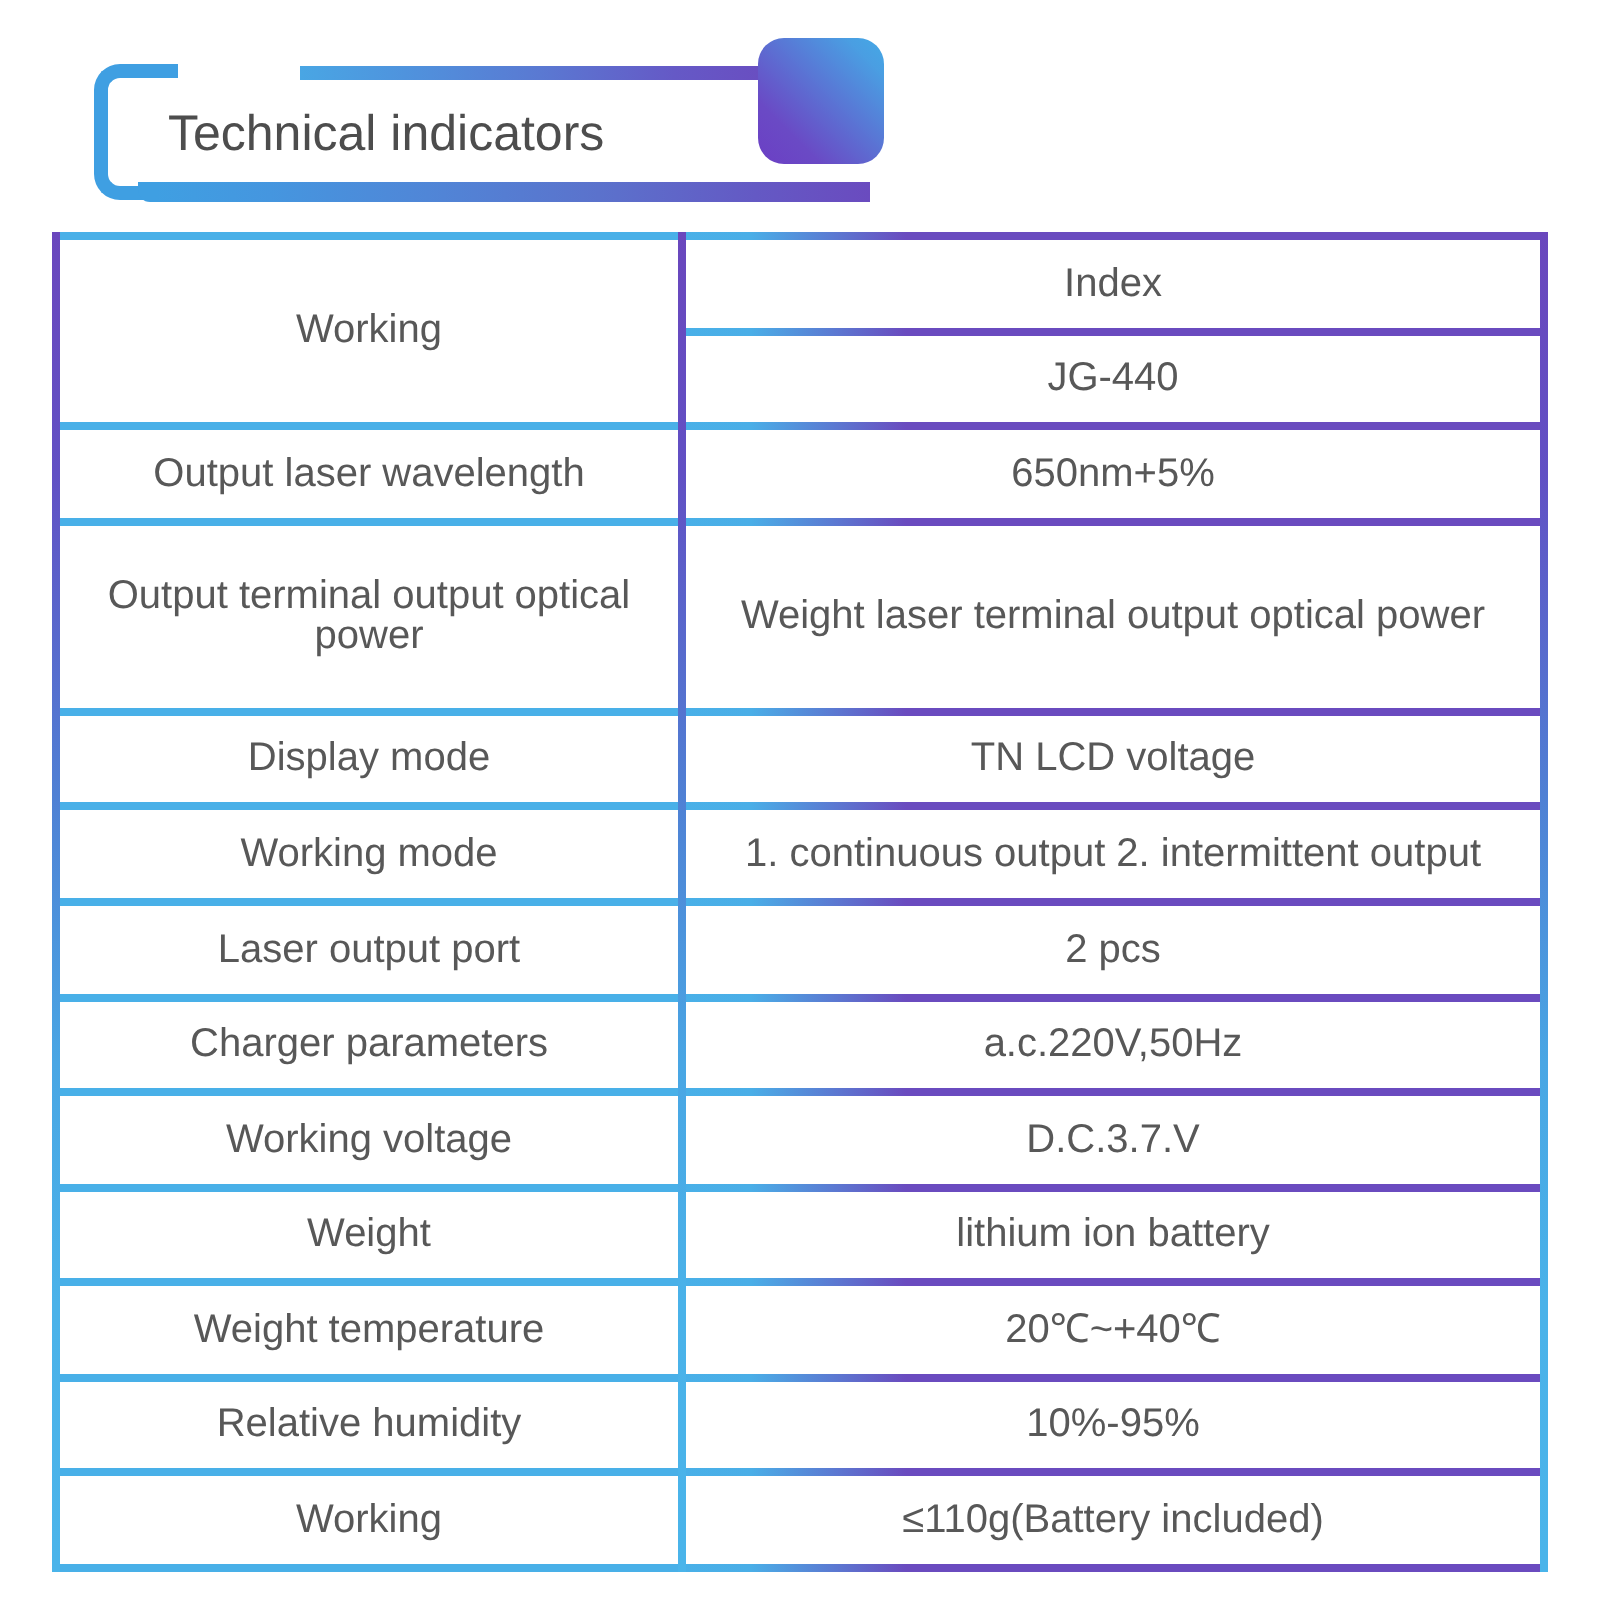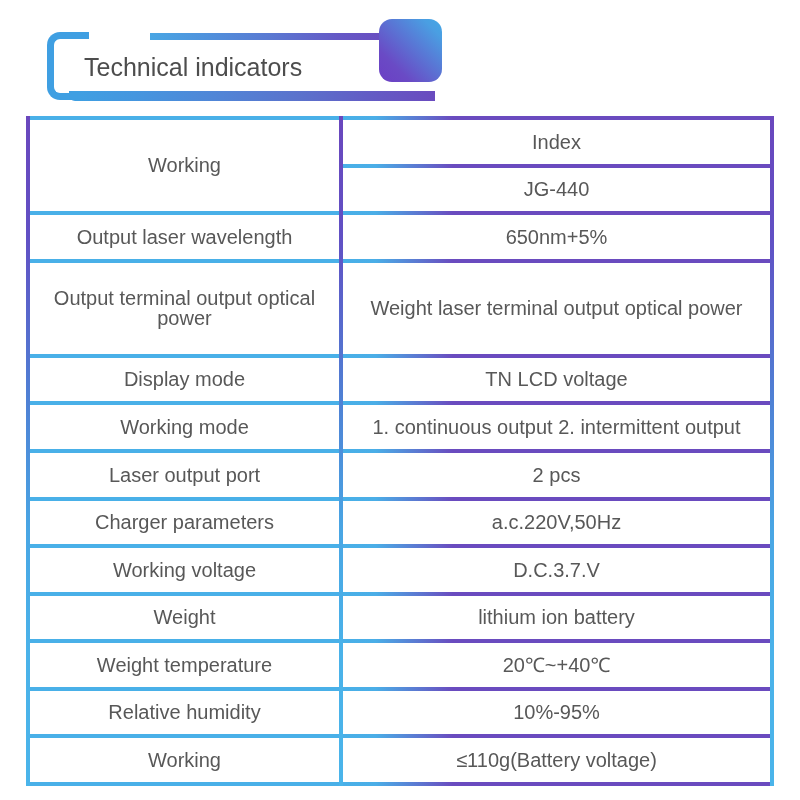--- a/index.html
+++ b/index.html
@@ -207,21 +207,21 @@
     <tr>
       <td>Weight temperature</td>
       <td>20℃~+40℃</td>
     </tr>
     <tr>
       <td>Relative humidity</td>
       <td>10%-95%</td>
     </tr>
     <tr>
       <td>Working</td>
-      <td>≤110g(Battery voltage)</td>
+      <td>≤110g(Battery included)</td>
     </tr>
   </tbody>
 </table>
 
 <div id="border-layer">
     <div class="h-line" style="left: 28px; top: 116px; width: 313px;"></div>
     <div class="h-line-right" style="left: 341px; top: 116px; width: 431px;"></div>
     <div class="h-line-right" style="left: 341px; top: 164px; width: 431px;"></div>
     <div class="h-line" style="left: 28px; top: 211px; width: 313px;"></div>
     <div class="h-line-right" style="left: 341px; top: 211px; width: 431px;"></div>

